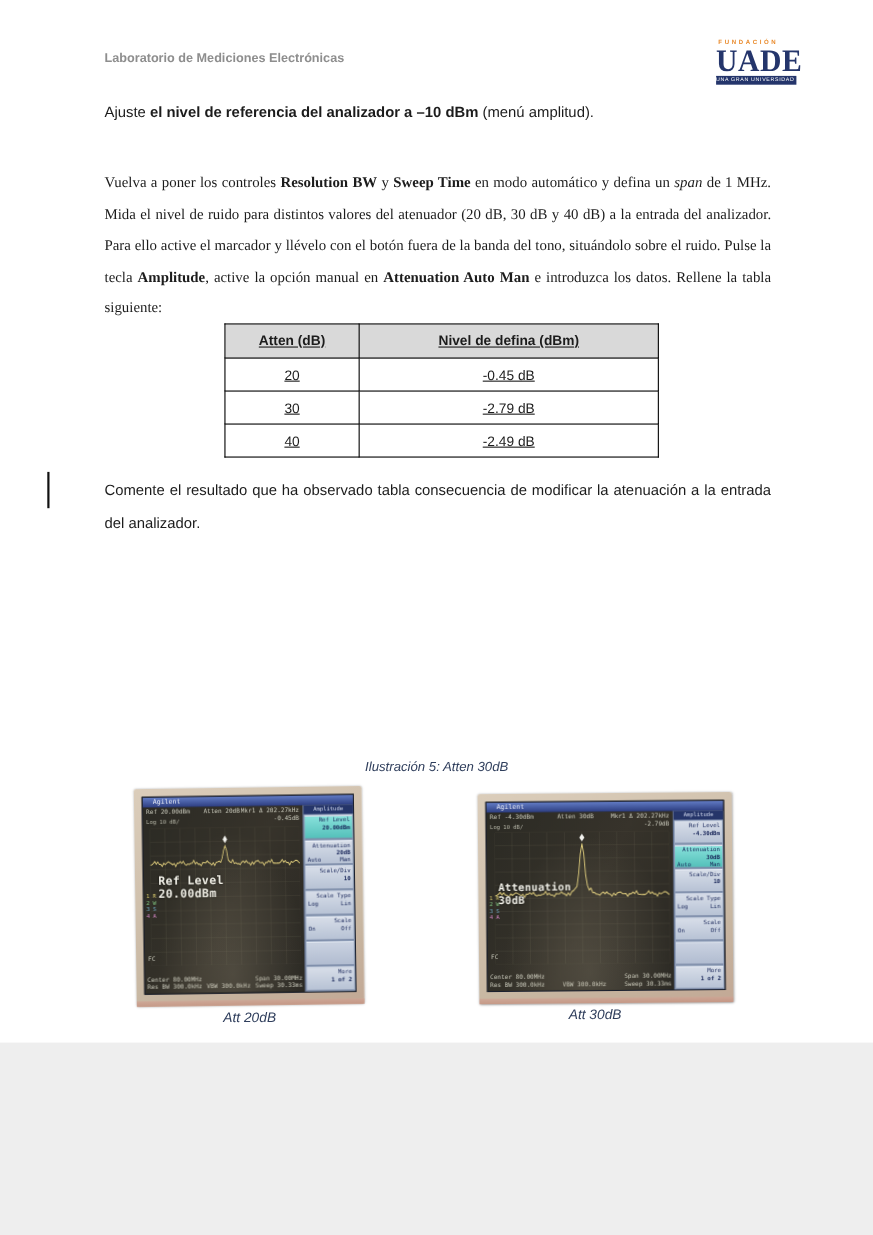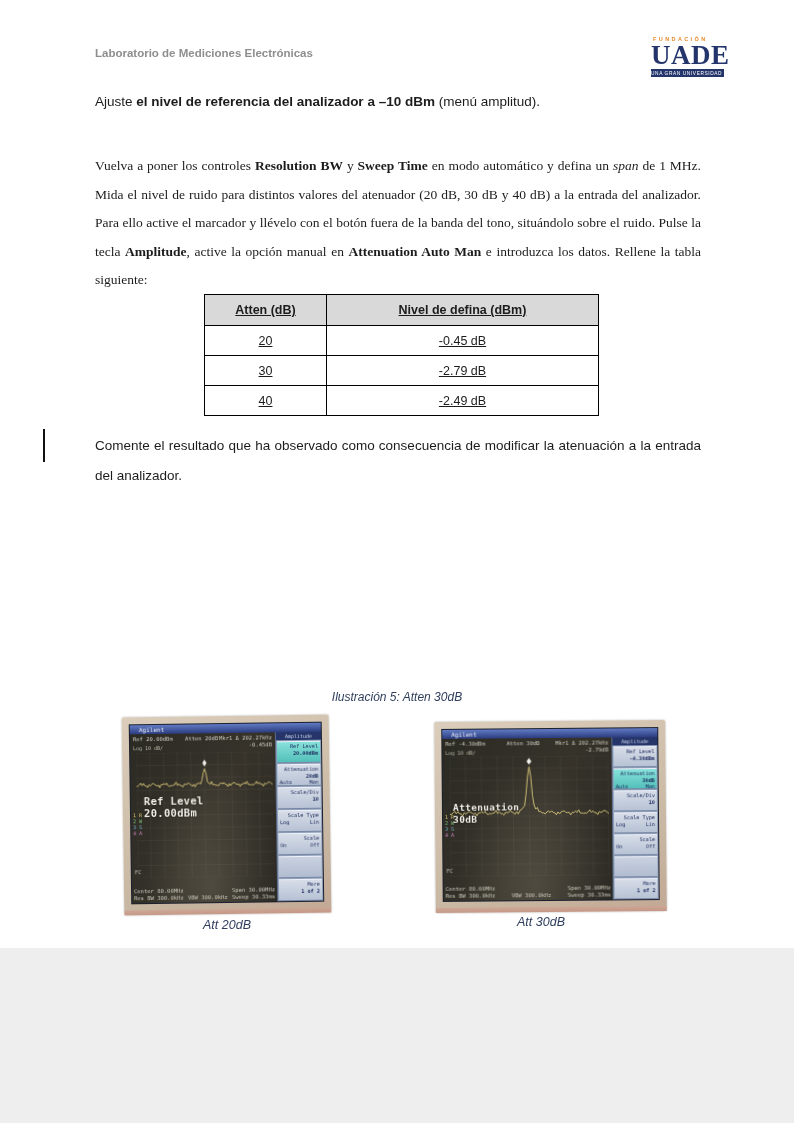--- a/index.html
+++ b/index.html
@@ -116,21 +116,21 @@
       <td>-2.79 dB</td>
     </tr>
     <tr>
       <td>40</td>
       <td>-2.49 dB</td>
     </tr>
   </tbody>
     </table>
 
   <div class="changebar"></div>
-  <div class="p" id="p3">Comente el resultado que ha observado como consecuencia de modificar la atenuación a la entrada del analizador.</div>
+  <div class="p" id="p3">Comente el resultado que ha observado tabla consecuencia de modificar la atenuación a la entrada del analizador.</div>
 
   <div class="figcap">Ilustración 5: Atten 30dB</div>
 
   <div class="photo" id="photo-left">
     <div class="screen">
       <div class="titlebar">Agilent</div>
       <div class="scr-body">
         <div class="grat">
           <div class="ann ann-ref">Ref 20.00dBm</div>
           <div class="ann ann-atten">Atten 20dB</div>

